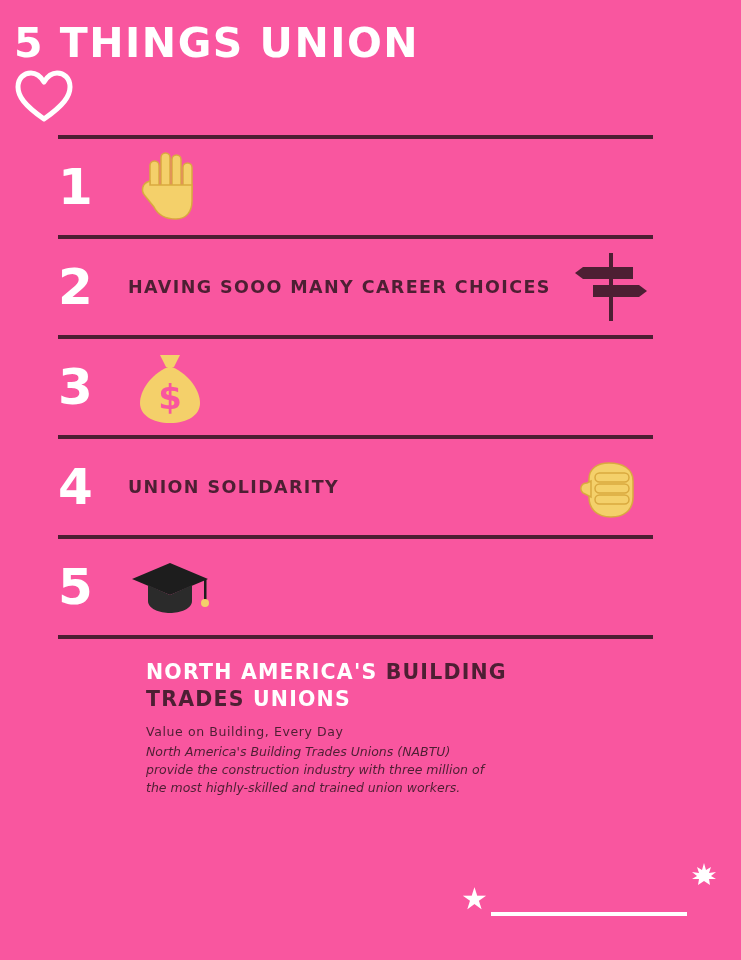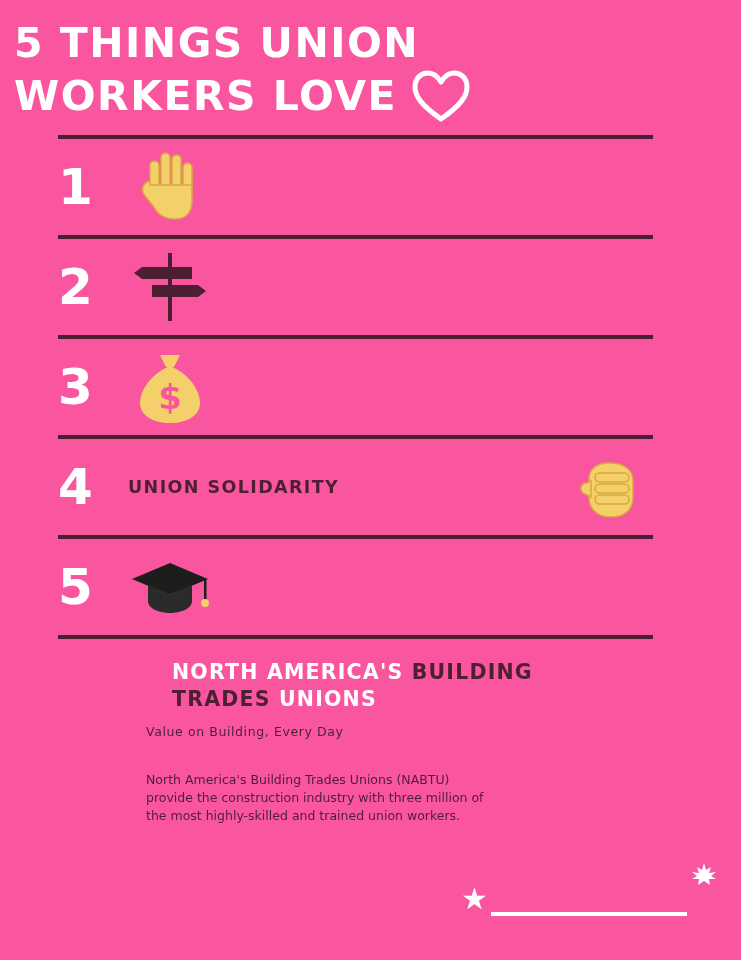--- a/index.html
+++ b/index.html
@@ -103,37 +103,37 @@
   }
   .brand {
     font-family: "DejaVu Sans", sans-serif;
     font-weight: bold;
     font-size: 20.5px;
     line-height: 27px;
     letter-spacing: 1.2px;
     color: #ffffff;
     text-transform: uppercase;
     max-width: 390px;
-    margin-left: 26px;
   }
   .brand .accent { color: #4d1f33; }
   .tagline {
     margin-top: 11px;
     font-family: "DejaVu Sans", sans-serif;
     font-size: 12.5px;
     letter-spacing: 0.6px;
     color: #4d1f33;
   }
   .paragraph {
-    margin-top: 32px;
+    margin-top: 4px;
     font-family: "DejaVu Sans", sans-serif;
     font-size: 12.5px;
     line-height: 18px;
     color: #4d1f33;
     max-width: 350px;
+    font-style: italic;
   }
 
   
   .logo {
     position: absolute;
     right: 18px;
     bottom: 34px;
     width: 260px;
     height: 82px;
   }
@@ -171,21 +171,20 @@
   }
 </style>
 </head>
 <body>
 
 <div class="poster">
 
   <div class="title-block">
     <div class="title-line">5 THINGS UNION</div>
     <div class="title-line title-line-3">
-      <span>WORKERS LOVE</span>
       <span class="heart-icon">
         <svg viewBox="0 0 60 54" width="60" height="54" aria-hidden="true">
           <path d="M30 50 C10 36 4 27 4 18 C4 9 10 4 17 4 C23 4 27 8 30 13 C33 8 37 4 43 4 C50 4 56 9 56 18 C56 27 50 36 30 50 Z" fill="none" stroke="#ffffff" stroke-width="5" stroke-linejoin="round"></path>
         </svg>
       </span>
     </div>
   </div>
 
   <div class="list">
 
@@ -203,20 +202,21 @@
             <path d="M22 36 C14 38 12 46 18 52 L26 62 C30 70 38 74 48 74 C58 74 64 67 64 56 L64 40 L22 40 Z"></path>
           </g>
         </svg>
       </div>
     </div>
 
     <div class="divider"></div>
 
     <div class="row">
       <div class="num">2</div>
+      <div class="row-text">HAVING SOOO MANY CAREER CHOICES</div>
       <div class="row-icon">
         <svg viewBox="0 0 84 84" width="84" height="84" aria-hidden="true">
           <rect x="40" y="8" width="4" height="68" fill="#4d1f33"></rect>
           <path d="M14 22 L64 22 L64 34 L14 34 L6 28 Z" fill="#4d1f33"></path>
           <path d="M70 40 L24 40 L24 52 L70 52 L78 46 Z" fill="#4d1f33"></path>
         </svg>
       </div>
     </div>
 
     <div class="divider"></div>

